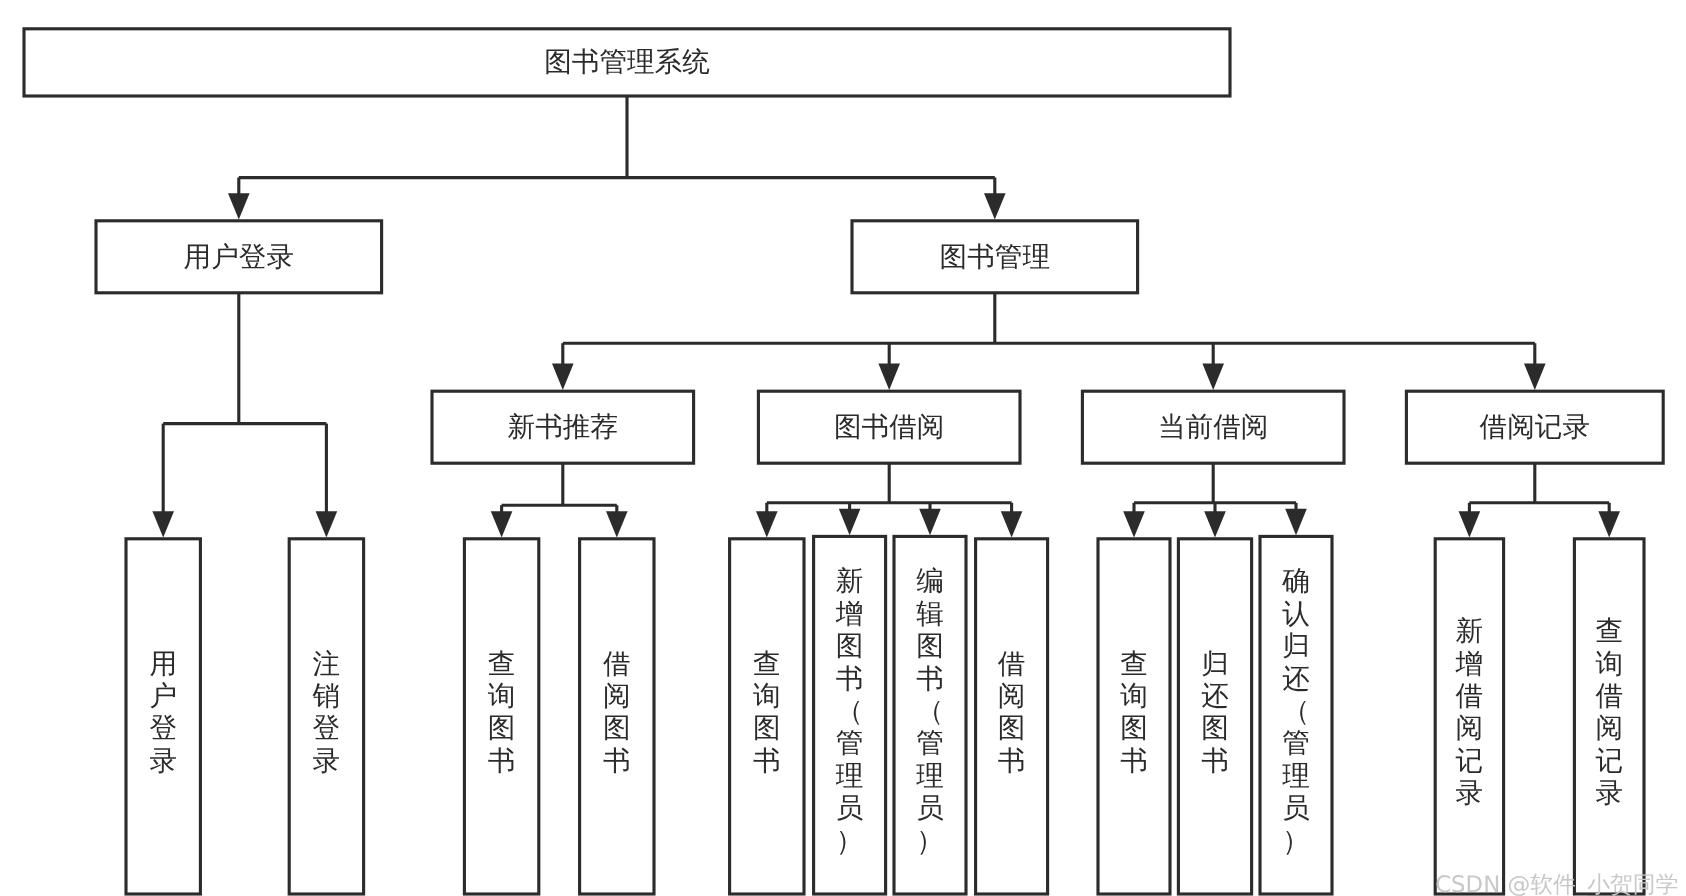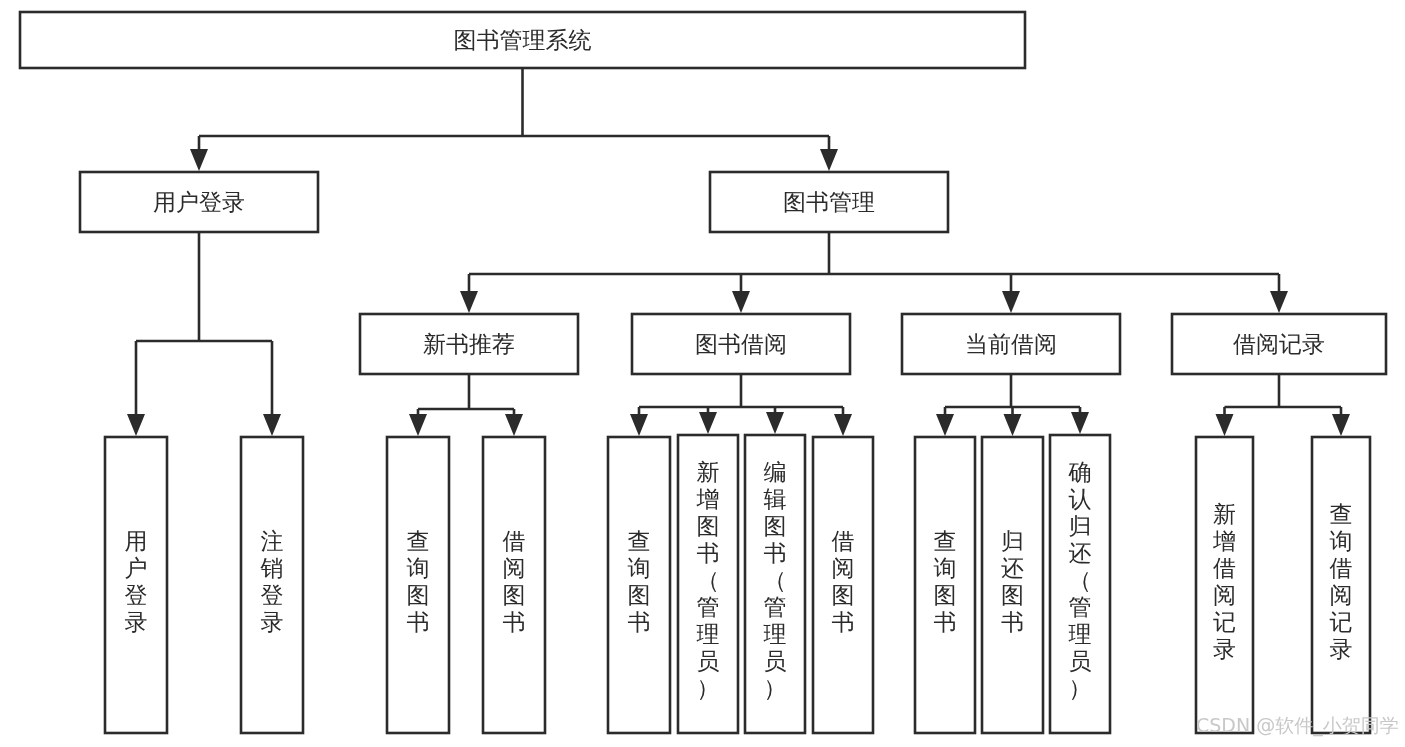--- a/index.html
+++ b/index.html
@@ -10,21 +10,21 @@
   body {
     width: 1405px;
     height: 747px;
     position: relative;
     font-family: "DejaVu Sans", "Liberation Sans", sans-serif;
     overflow: hidden;
   }
   #diagram-root {
     position: absolute;
     left: 0;
-    top: 0;
+    top: 12px;
     width: 1405px;
     height: 654px;
   }
   svg#flowchart {
     display: block;
     width: 1405px;
     height: 747px;
   }
   .node-box {
     fill: #ffffff;

